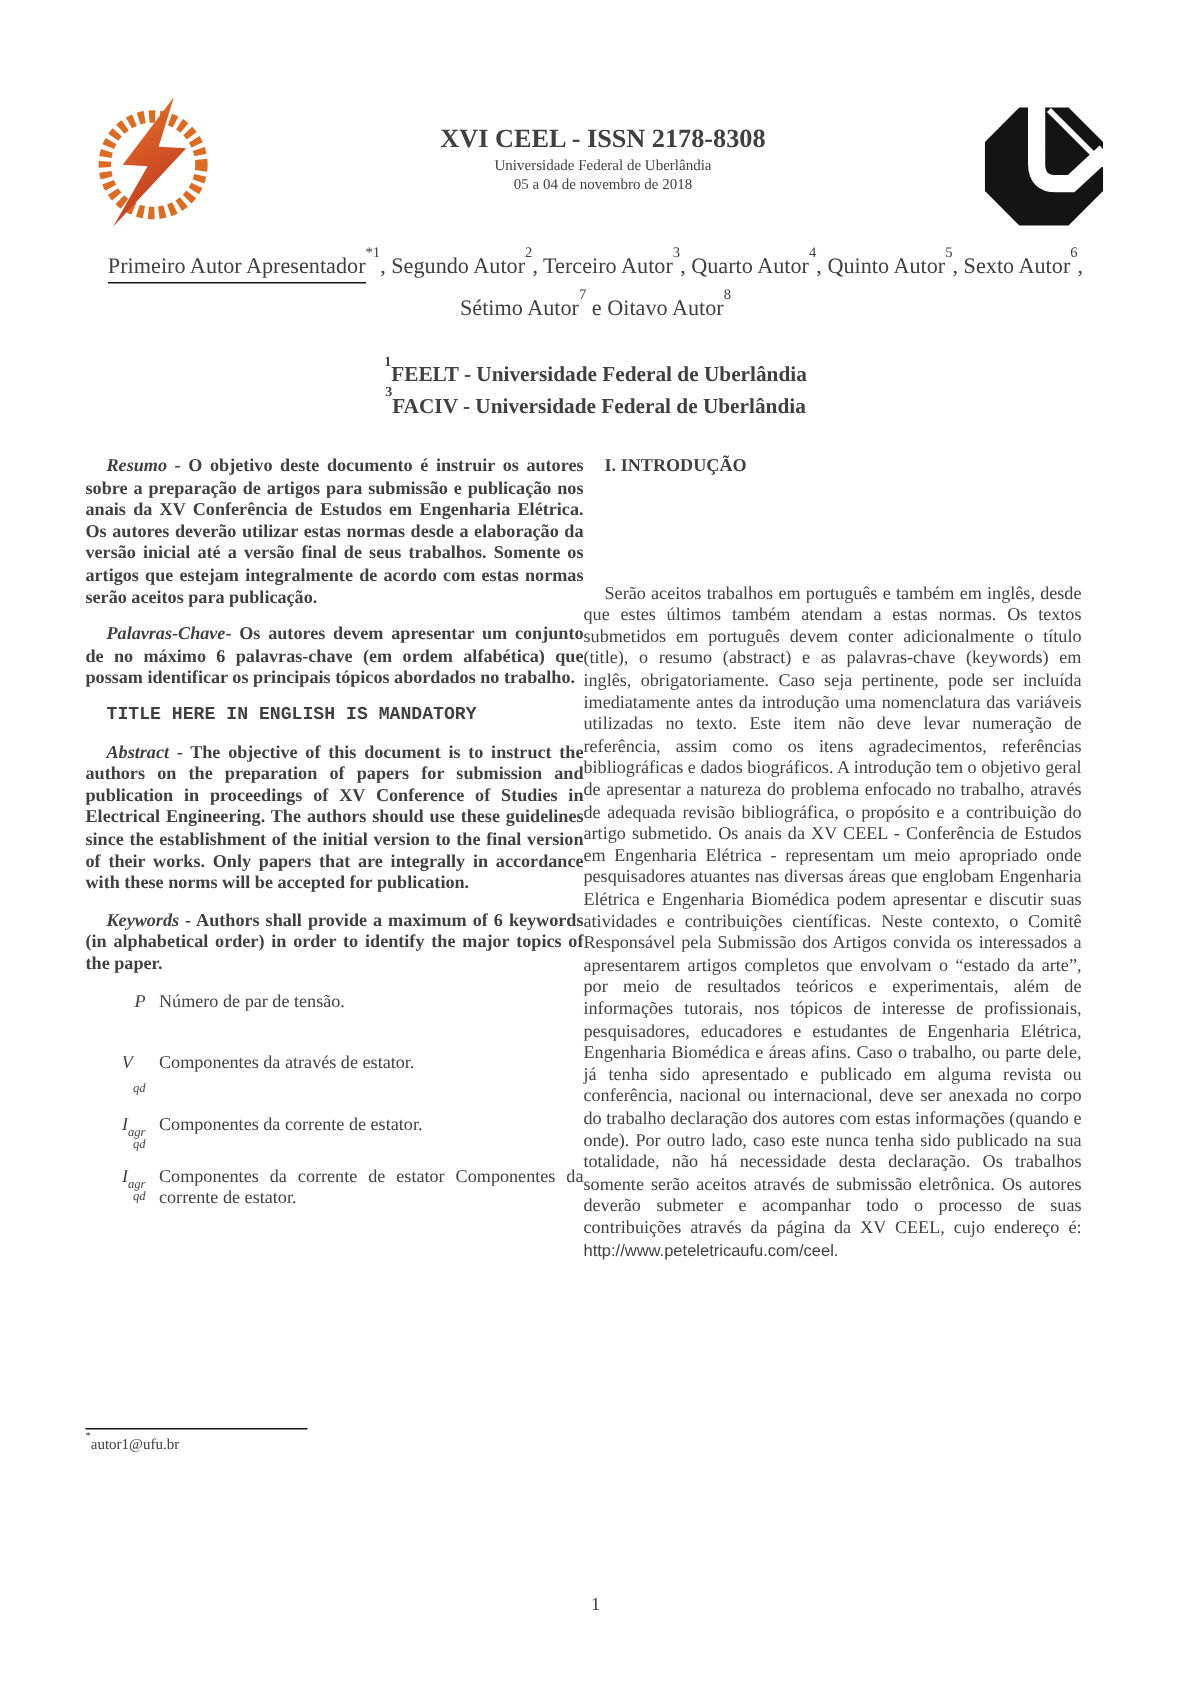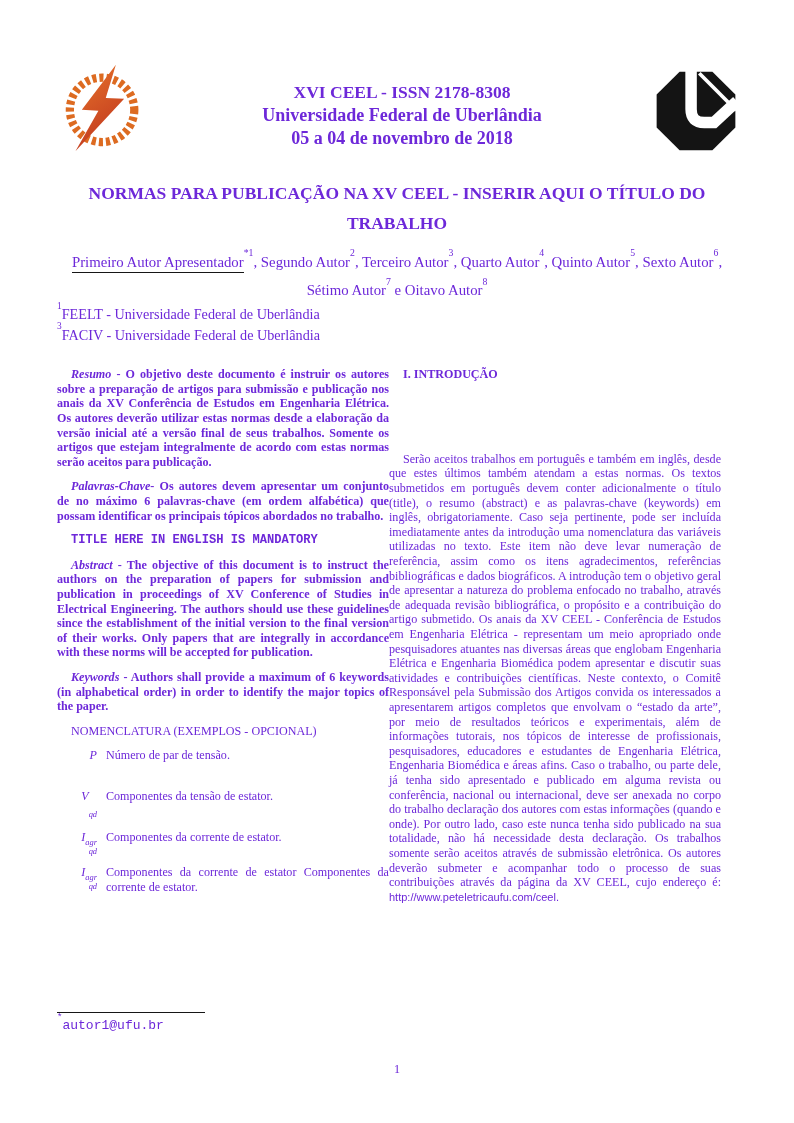--- a/index.html
+++ b/index.html
@@ -3,43 +3,43 @@
 <meta charset="utf-8">
 <style>
   html,body{margin:0;padding:0;background:#ffffff;}
   .page{
     position:relative;
     width:794px;height:1123px;
     margin:0 auto;
     box-sizing:border-box;
     padding:62px 57px 0 57px;
     background:#ffffff;
-    color:#6d28d9;
+    color:#404040;
     font-family:"Liberation Serif","DejaVu Serif",serif;
     overflow:hidden;
   }
   
   .hdr{display:flex;align-items:flex-start;}
   .hdr-logo-left{width:92px;height:92px;flex:0 0 92px;}
   .hdr-center{flex:1;text-align:center;padding-top:20px;}
   .hdr-conf{font-size:17.5px;font-weight:bold;line-height:1.25;}
-  .hdr-uni,.hdr-date{font-size:18px;font-weight:bold;line-height:1.3;}
+  .hdr-uni,.hdr-date{font-size:10px;font-weight:normal;line-height:1.3;}
   .hdr-logo-right{width:82px;height:82px;flex:0 0 82px;margin-top:8px;}
   
   .doc-title{
     margin-top:24px;text-align:center;
     font-size:17.5px;font-weight:bold;line-height:1.72;
   }
   .authors{
     margin-top:10px;text-align:center;
     font-size:14.8px;line-height:1.9;
   }
   .authors sup,.affil sup{font-size:0.66em;position:relative;top:-0.5em;}
   .author-underline{border-bottom:1.2px solid #161616;padding-bottom:2px;}
-  .affil{margin-top:0;text-align:left;font-size:14.2px;line-height:1.44;}
+  .affil{margin-top:20px;text-align:center;font-size:14.2px;line-height:1.44;font-weight:bold;}
   
   .columns{
     display:flex;margin-top:22px;
     height:682px;position:relative;
   }
   .col{width:332px;flex:0 0 332px;position:relative;}
   .col p{margin:0 0 10px 0;font-size:12.1px;line-height:14.6px;text-align:justify;text-indent:14px;}
   .bold-par{font-weight:bold;}
   .lead{font-style:italic;font-weight:bold;}
   .eng-title{
@@ -51,21 +51,21 @@
     margin:2px 0 0 0;
   }
   .nomen-head{text-align:center;font-size:12.2px;margin:18px 0 16px 0;text-indent:0;}
   .nomen-item{display:flex;margin:0 0 11px 6px;font-size:12.1px;line-height:14.6px;}
   .nomen-sym{flex:0 0 34px;text-align:right;padding-right:9px;font-style:italic;white-space:nowrap;}
   .nomen-stack{
     display:inline-flex;flex-direction:column;justify-content:space-between;
     height:15px;font-size:8.4px;line-height:1;vertical-align:-4px;font-style:italic;
   }
   .nomen-desc{flex:1;text-align:justify;}
-  .footnote{position:absolute;left:0;bottom:16px;font-size:13px;font-family:Liberation Mono, monospace;}
+  .footnote{position:absolute;left:0;bottom:16px;font-size:10px;}
   .footnote-rule{width:148px;border-top:1px solid #161616;margin-bottom:3px;}
   .footnote sup{font-size:0.7em;position:relative;top:-0.45em;}
   .intro-par{margin-top:70px !important;}
   .mono-url{font-family:Liberation Sans, sans-serif;font-size:11px;font-weight:normal;}
   
   .page-number{
     position:absolute;left:0;right:0;bottom:46px;
     text-align:center;font-size:12.2px;
   }
 </style>
@@ -94,55 +94,53 @@
     </div>
     <div class="hdr-logo-right">
       <svg viewBox="0 0 100 100" width="82" height="82" aria-hidden="true">
         <path d="M30 2 L70 2 L98 30 L98 70 L70 98 L30 98 L2 70 L2 30 Z" fill="#141414"></path>
         <path d="M44 -2 L44 48 Q44 64 60 64 L72 64 L100 38" fill="none" stroke="#ffffff" stroke-width="14"></path>
         <line x1="54" y1="4" x2="99" y2="49" stroke="#ffffff" stroke-width="4.5"></line>
       </svg>
     </div>
   </div>
 
-  <div class="doc-title">NORMAS PARA PUBLICAÇÃO NA XV CEEL - INSERIR AQUI O TÍTULO DO TRABALHO</div>
 
   <div class="authors"><span><span class="author-underline">Primeiro Autor Apresentador</span><sup>*1</sup></span><span>, </span><span><span>Segundo Autor</span><sup>2</sup></span><span>, </span><span><span>Terceiro Autor</span><sup>3</sup></span><span>, </span><span><span>Quarto Autor</span><sup>4</sup></span><span>, </span><span><span>Quinto Autor</span><sup>5</sup></span><span>, </span><span><span>Sexto Autor</span><sup>6</sup></span><span>, </span><span><span>Sétimo Autor</span><sup>7</sup></span><span> e </span><span><span>Oitavo Autor</span><sup>8</sup></span></div>
 
   <div class="affil">
     <div><sup>1</sup><span>FEELT - Universidade Federal de Uberlândia</span></div>
     <div><sup>3</sup><span>FACIV - Universidade Federal de Uberlândia</span></div>
   </div>
 
   <div class="columns">
 
     <div class="col">
       <p class="bold-par"><span class="lead">Resumo</span><span> - O objetivo deste documento é instruir os autores sobre a preparação de artigos para submissão e publicação nos anais da XV Conferência de Estudos em Engenharia Elétrica. Os autores deverão utilizar estas normas desde a elaboração da versão inicial até a versão final de seus trabalhos. Somente os artigos que estejam integralmente de acordo com estas normas serão aceitos para publicação.</span></p>
       <p class="bold-par"><span class="lead">Palavras-Chave</span><span>- Os autores devem apresentar um conjunto de no máximo 6 palavras-chave (em ordem alfabética) que possam identificar os principais tópicos abordados no trabalho.</span></p>
 
       <p class="eng-title">TITLE HERE IN ENGLISH IS MANDATORY</p>
 
       <p class="bold-par"><span class="lead">Abstract</span><span> - The objective of this document is to instruct the authors on the preparation of papers for submission and publication in proceedings of XV Conference of Studies in Electrical Engineering. The authors should use these guidelines since the establishment of the initial version to the final version of their works. Only papers that are integrally in accordance with these norms will be accepted for publication.</span></p>
       <p class="bold-par"><span class="lead">Keywords</span><span> - Authors shall provide a maximum of 6 keywords (in alphabetical order) in order to identify the major topics of the paper.</span></p>
 
-      <p class="nomen-head">NOMENCLATURA (EXEMPLOS - OPCIONAL)</p>
 
       <div class="nomen-item">
         <span class="nomen-sym"><span>P</span><span class="nomen-stack">
               <span></span>
               <span></span>
             </span></span>
         <span class="nomen-desc">Número de par de tensão.</span>
       </div>
       <div class="nomen-item">
         <span class="nomen-sym"><span>V</span><span class="nomen-stack">
               <span></span>
               <span>qd</span>
             </span></span>
-        <span class="nomen-desc">Componentes da tensão de estator.</span>
+        <span class="nomen-desc">Componentes da através de estator.</span>
       </div>
       <div class="nomen-item">
         <span class="nomen-sym"><span>I</span><span class="nomen-stack">
               <span>agr</span>
               <span>qd</span>
             </span></span>
         <span class="nomen-desc">Componentes da corrente de estator.</span>
       </div>
       <div class="nomen-item">
         <span class="nomen-sym"><span>I</span><span class="nomen-stack">

